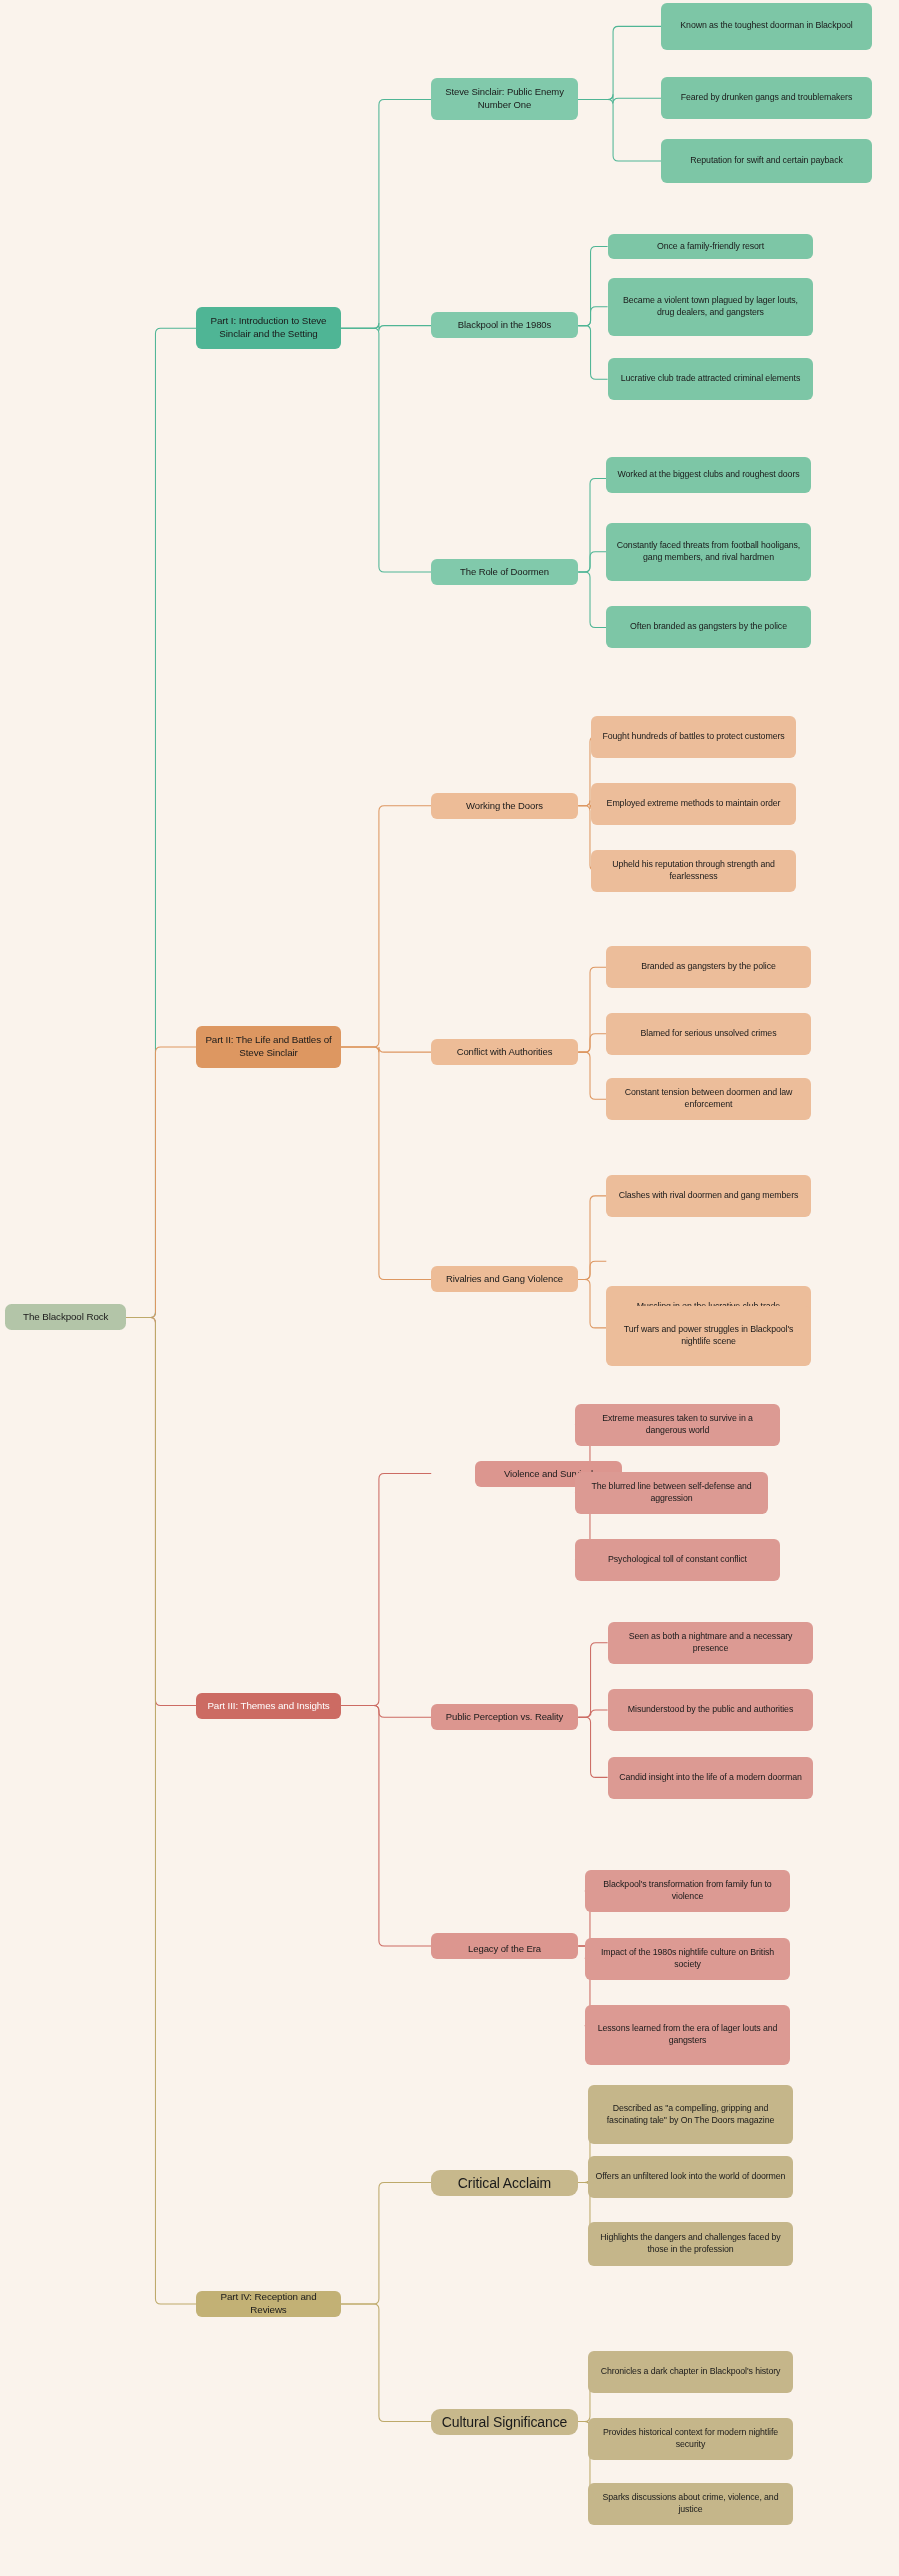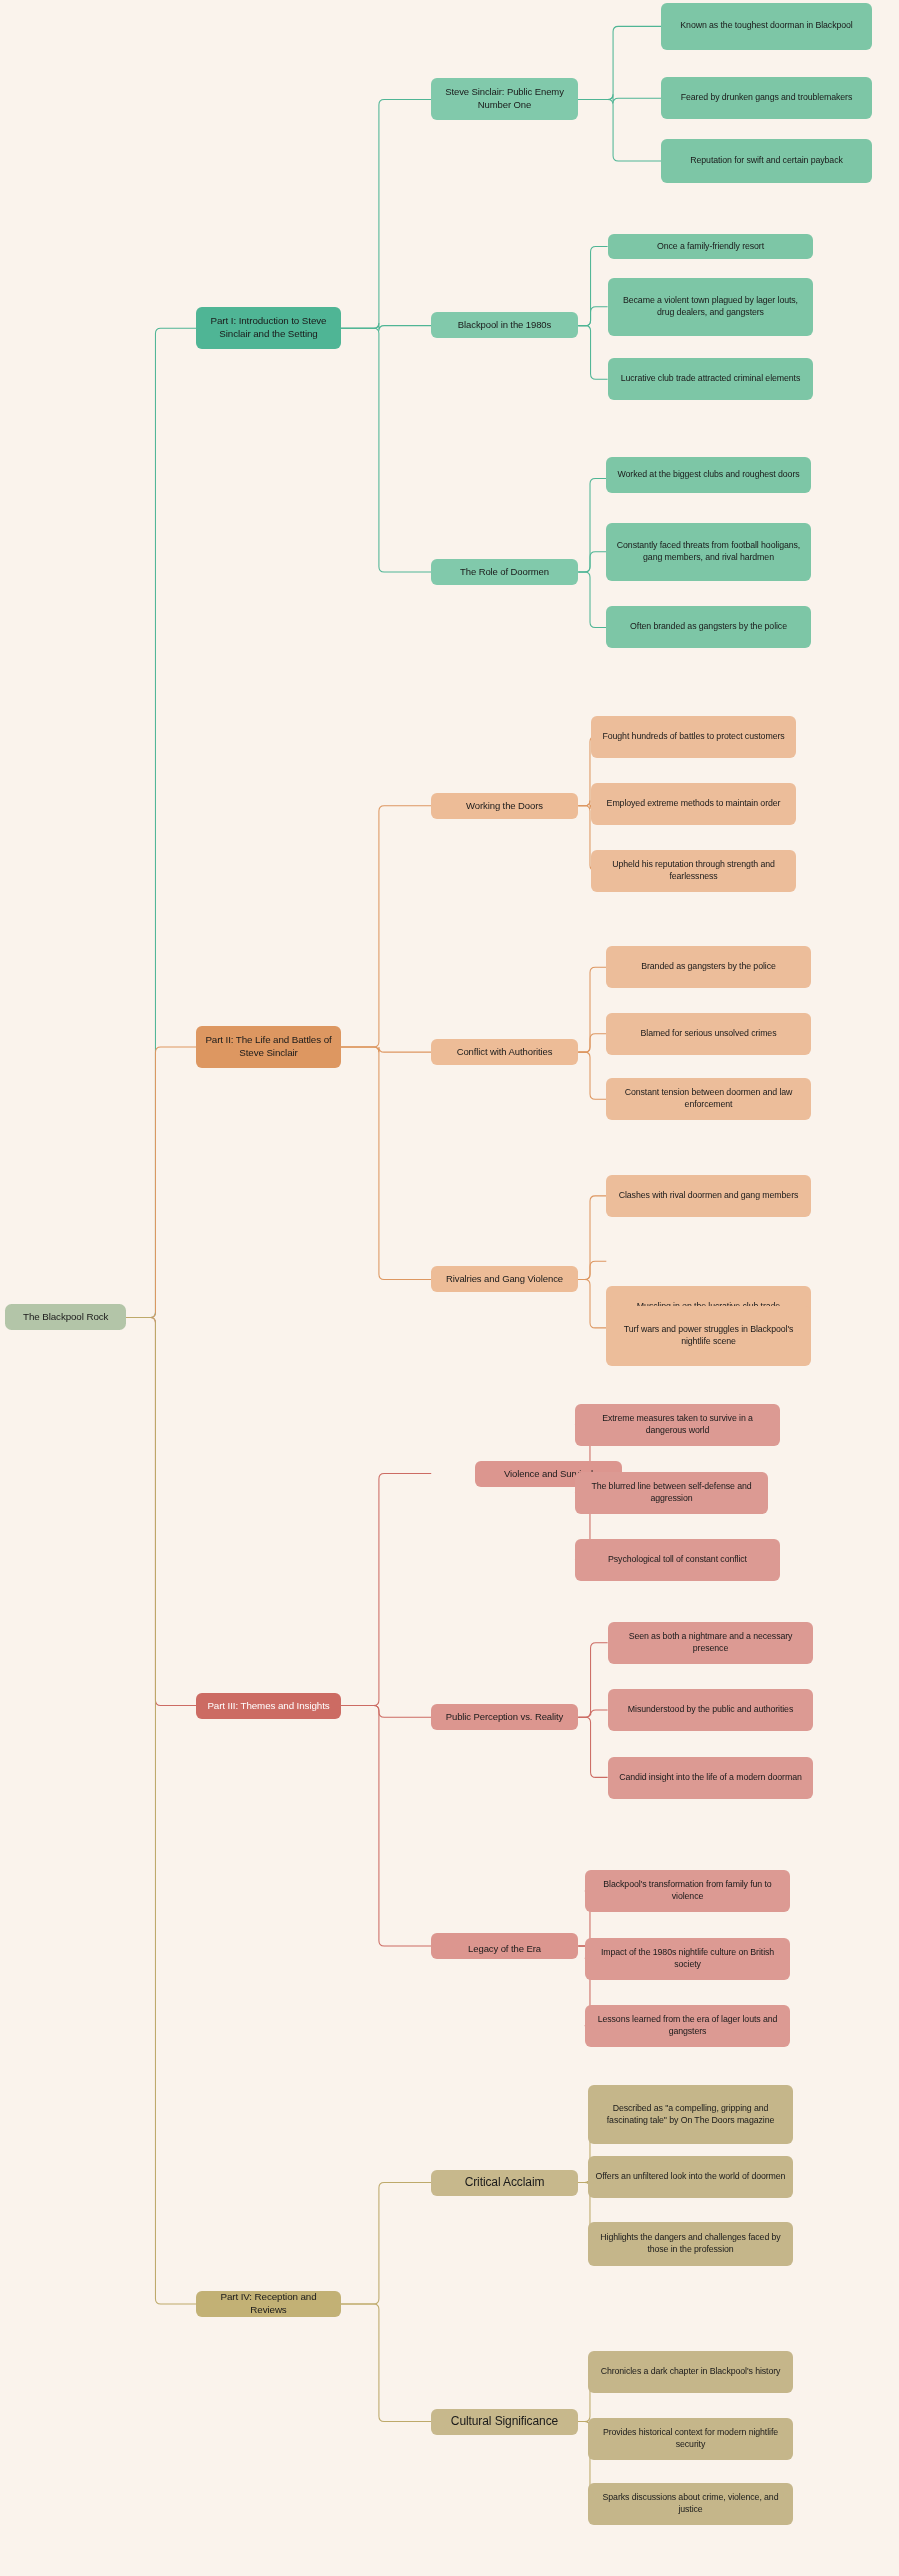--- a/index.html
+++ b/index.html
@@ -36,21 +36,21 @@
   
   .n-b1{background:#4fb595;font-size:9.8px;}
   .n-b2{background:#dd9761;font-size:9.8px;}
   .n-b3{background:#cc6b63;font-size:9.8px;color:#ffffff;}
   .n-b4{background:#c2b175;font-size:9.8px;}
 
   
   .n-t1{background:#81c9ab;font-size:9.5px;}
   .n-t2{background:#edbc97;font-size:9.5px;}
   .n-t3{background:#dc968f;font-size:9.5px;}
-  .n-t4{background:#c7b88c;font-size:12px;}
+  .n-t4{background:#c7b88c;font-size:14px;border-radius:9px;}
 
   
   .n-l1{background:#7dc6a6;font-size:8.8px;}
   .n-l2{background:#ecbd9a;font-size:8.8px;}
   .n-l3{background:#dc9a93;font-size:8.8px;}
   .n-l4{background:#c5b68a;font-size:8.8px;}
 </style>
 </head>
 <body>
 
@@ -216,21 +216,21 @@
       </div>
       <div class="node n-t3" style="left: 431px; top: 1933px; width: 147px; height: 26px; align-items: flex-end;">
         <span>Legacy of the Era</span>
       </div>
       <div class="node n-l3" style="left: 585px; top: 1870px; width: 205px; height: 42px;">
         <span>Blackpool's transformation from family fun to violence</span>
       </div>
       <div class="node n-l3" style="left: 585px; top: 1938px; width: 205px; height: 42px;">
         <span>Impact of the 1980s nightlife culture on British society</span>
       </div>
-      <div class="node n-l3" style="left: 585px; top: 2005px; width: 205px; height: 42px;">
+      <div class="node n-l3" style="left: 585px; top: 2005px; width: 205px; height: 60px;">
         <span>Lessons learned from the era of lager louts and gangsters</span>
       </div>
       <div class="node n-b4" style="left: 196px; top: 2291px; width: 145px; height: 26px;">
         <span>Part IV: Reception and Reviews</span>
       </div>
       <div class="node n-t4" style="left: 431px; top: 2170px; width: 147px; height: 26px;">
         <span>Critical Acclaim</span>
       </div>
       <div class="node n-l4" style="left: 588px; top: 2085px; width: 205px; height: 59px;">
         <span>Described as "a compelling, gripping and fascinating tale" by On The Doors magazine</span>

